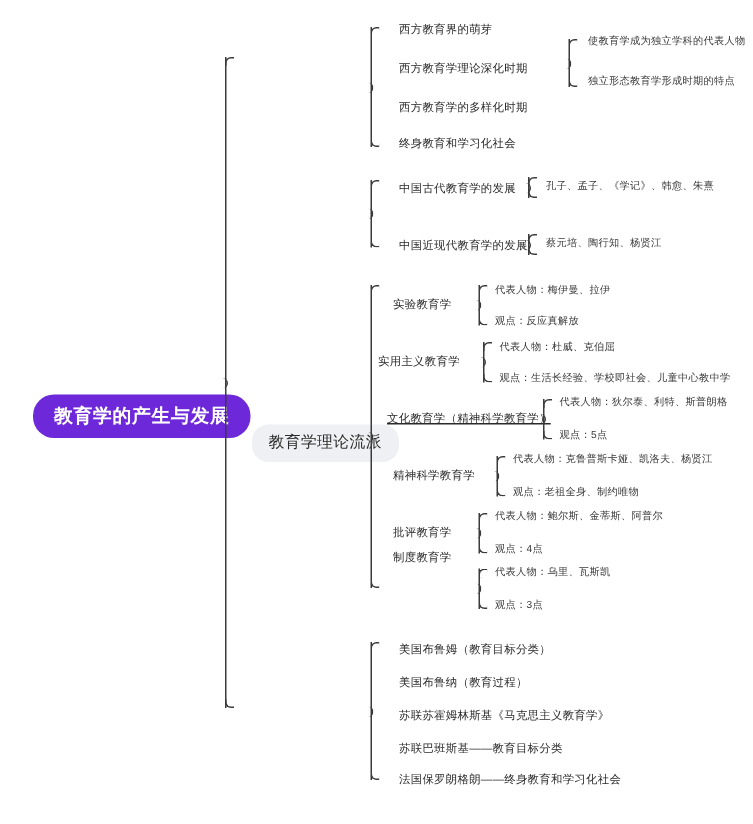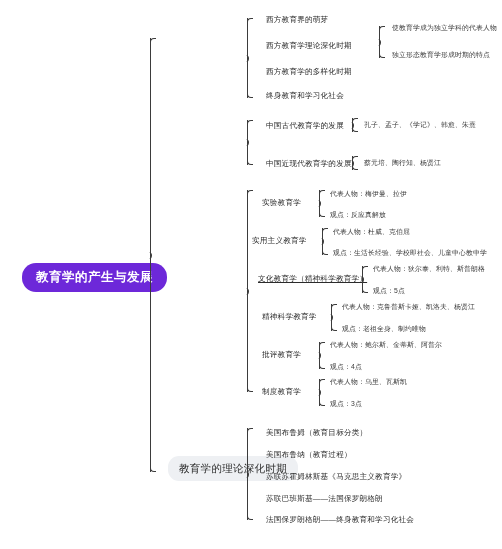--- a/index.html
+++ b/index.html
@@ -104,20 +104,21 @@
   <div class="node lvl4" style="left:364px;top:122px;">孔子、孟子、《学记》、韩愈、朱熹</div>
 
   <div class="brace" style="left:348px;top:156px;width:10px;height:14px;">
     <div class="spine"></div>
       <div class="cap top"></div>
       <div class="cap bot"></div>
     <div class="nib" style="top:50%;"></div>
   </div>
   <div class="node lvl4" style="left:364px;top:160px;">蔡元培、陶行知、杨贤江</div>
 
+  <div class="node lvl2" style="left:168px;top:283px;">教育学理论流派</div>
 
   <div class="brace" style="left:243px;top:190px;width:10px;height:202px;">
     <div class="spine"></div>
       <div class="cap top"></div>
       <div class="cap bot"></div>
     <div class="nib" style="top:50%;"></div>
   </div>
 
   <div class="node lvl3" style="left:262px;top:199px;">实验教育学</div>
   <div class="brace" style="left:315px;top:190px;width:10px;height:27px;">
@@ -162,38 +163,37 @@
   <div class="node lvl3" style="left:262px;top:351px;">批评教育学</div>
   <div class="brace" style="left:315px;top:342px;width:10px;height:27px;">
     <div class="spine"></div>
       <div class="cap top"></div>
       <div class="cap bot"></div>
     <div class="nib" style="top:50%;"></div>
   </div>
   <div class="node lvl4" style="left:330px;top:342px;">代表人物：鲍尔斯、金蒂斯、阿普尔</div>
   <div class="node lvl4" style="left:330px;top:364px;">观点：4点</div>
 
-  <div class="node lvl3" style="left:262px;top:388px;">制度教育学</div>
+  <div class="node lvl3" style="left:262px;top:368px;">制度教育学</div>
   <div class="brace" style="left:315px;top:379px;width:10px;height:27px;">
     <div class="spine"></div>
       <div class="cap top"></div>
       <div class="cap bot"></div>
     <div class="nib" style="top:50%;"></div>
   </div>
   <div class="node lvl4" style="left:330px;top:379px;">代表人物：乌里、瓦斯凯</div>
   <div class="node lvl4" style="left:330px;top:401px;">观点：3点</div>
 
-  <div class="node lvl2" style="left:168px;top:456px;">教育学的理论深化时期</div>
 
   <div class="brace" style="left:243px;top:428px;width:10px;height:92px;">
     <div class="spine"></div>
       <div class="cap top"></div>
       <div class="cap bot"></div>
     <div class="nib" style="top:50%;"></div>
   </div>
 
   <div class="node lvl3" style="left:266px;top:429px;">美国布鲁姆（教育目标分类）</div>
   <div class="node lvl3" style="left:266px;top:451px;">美国布鲁纳（教育过程）</div>
   <div class="node lvl3" style="left:266px;top:473px;">苏联苏霍姆林斯基《马克思主义教育学》</div>
-  <div class="node lvl3" style="left:266px;top:495px;">苏联巴班斯基——法国保罗朗格朗</div>
+  <div class="node lvl3" style="left:266px;top:495px;">苏联巴班斯基——教育目标分类</div>
   <div class="node lvl3" style="left:266px;top:516px;">法国保罗朗格朗——终身教育和学习化社会</div>
 
 </div>
 
 </body></html>

